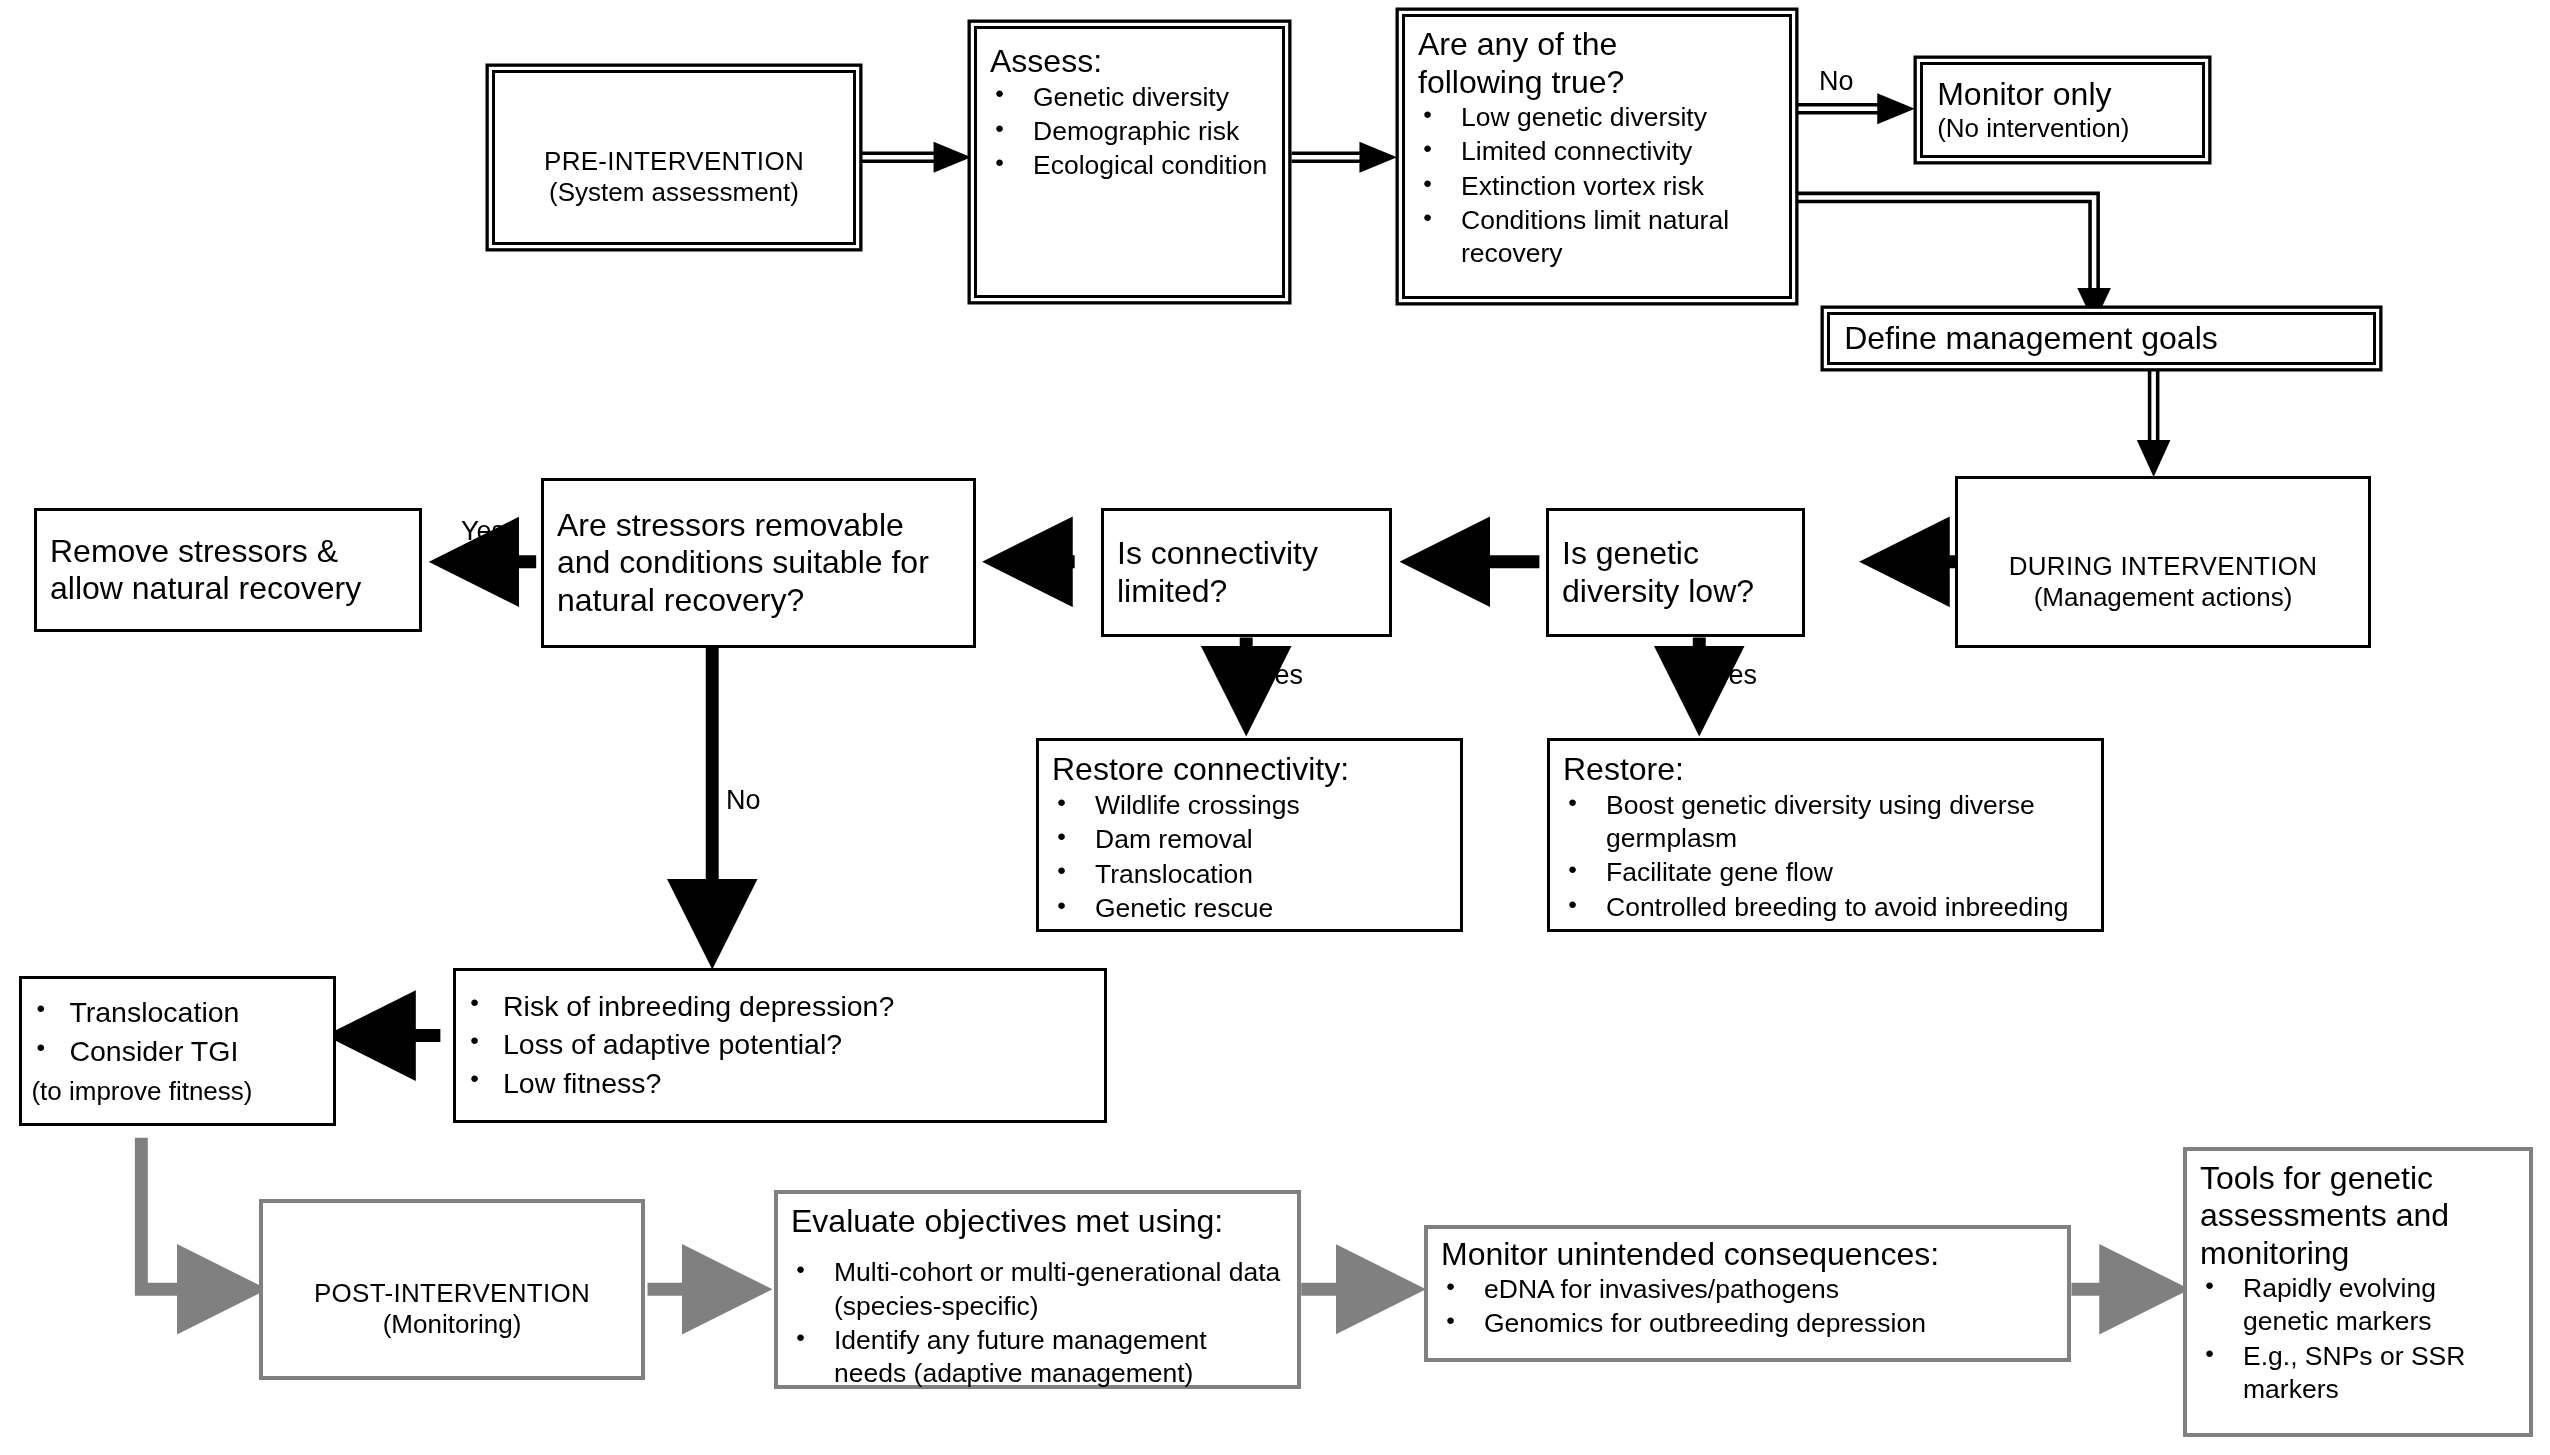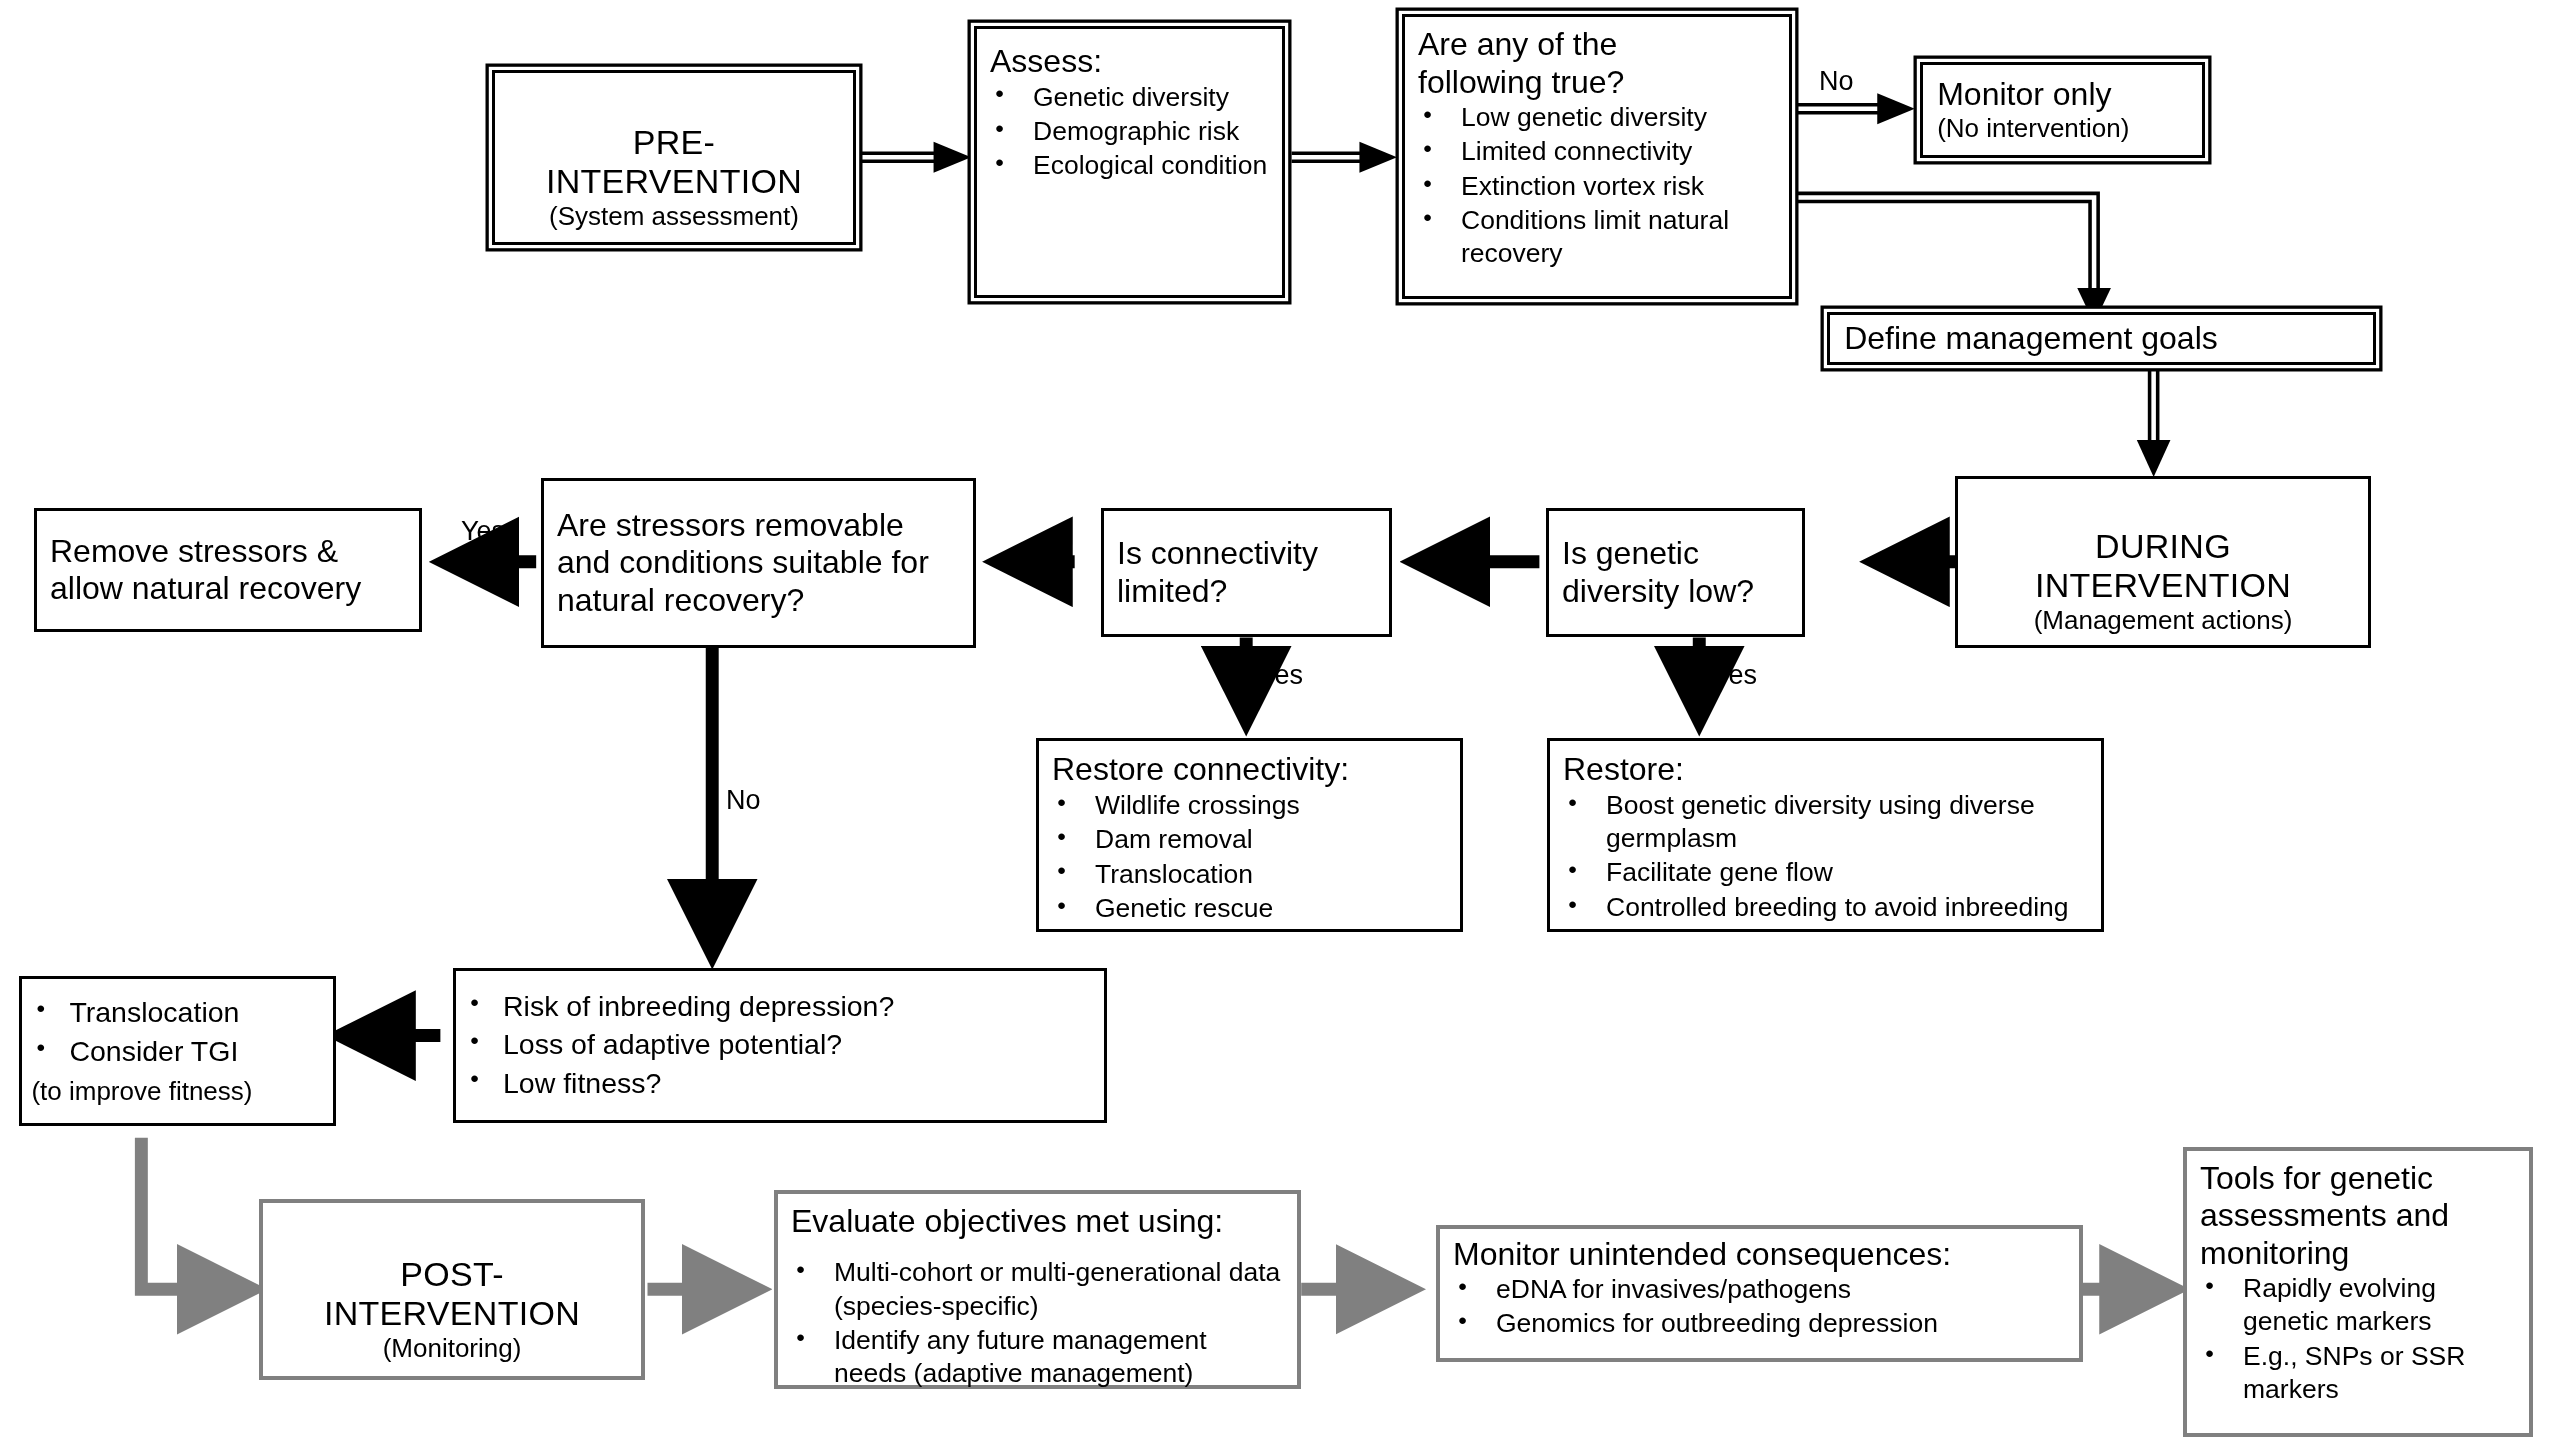--- a/index.html
+++ b/index.html
@@ -21,21 +21,21 @@
   .dbl{border:3.2px solid #000000;box-shadow:0 0 0 3.2px #ffffff, 0 0 0 6.5px #000000;}
   
   .gry{border:4.5px solid #808080;}
 
   .inner{position:absolute;left:0;top:0;right:0;bottom:0;display:flex;flex-direction:column;justify-content:center;}
   .pad{padding:9px 13px;}
 
   .ttl{font-size:32px;line-height:1.17;letter-spacing:0px;}
   .sub{font-size:26px;line-height:1.2;}
   .ctr{text-align:center;}
-  .caps{font-size:34px;letter-spacing:0.3px;margin-top:40px;}
+  .caps{font-size:26px;letter-spacing:0.3px;margin-top:40px;}
 
   ul.bul{list-style:none;margin:0;padding:0;}
   ul.bul li{
     position:relative;
     font-size:26.5px;
     line-height:1.25;
     padding-left:43px;
     margin:0 0 1.3px 0;
   }
   ul.bul li:before{
@@ -252,21 +252,21 @@
   <div class="node gry" style="left:774px;top:1190px;width:527px;height:199px;">
     <div class="inner pad" style="justify-content:flex-start;padding-top:9px;gap:16px;">
       <div class="ttl">Evaluate objectives met using:</div>
       <ul class="bul">
         <li>Multi-cohort or multi-generational data   (species-specific)</li>
         <li>Identify any future management needs (adaptive management)</li>
       </ul>
     </div>
   </div>
 
-  <div class="node gry" style="left:1424px;top:1225px;width:647px;height:137px;margin-left:12px;">
+  <div class="node gry" style="left:1424px;top:1225px;width:647px;height:137px;">
     <div class="inner pad" style="justify-content:flex-start;padding-top:6.5px;">
       <div class="ttl">Monitor unintended consequences:</div>
       <ul class="bul">
         <li>eDNA for invasives/pathogens</li>
         <li>Genomics for outbreeding depression</li>
       </ul>
     </div>
   </div>
 
   <div class="node gry" style="left:2183px;top:1147px;width:350px;height:290px;">

